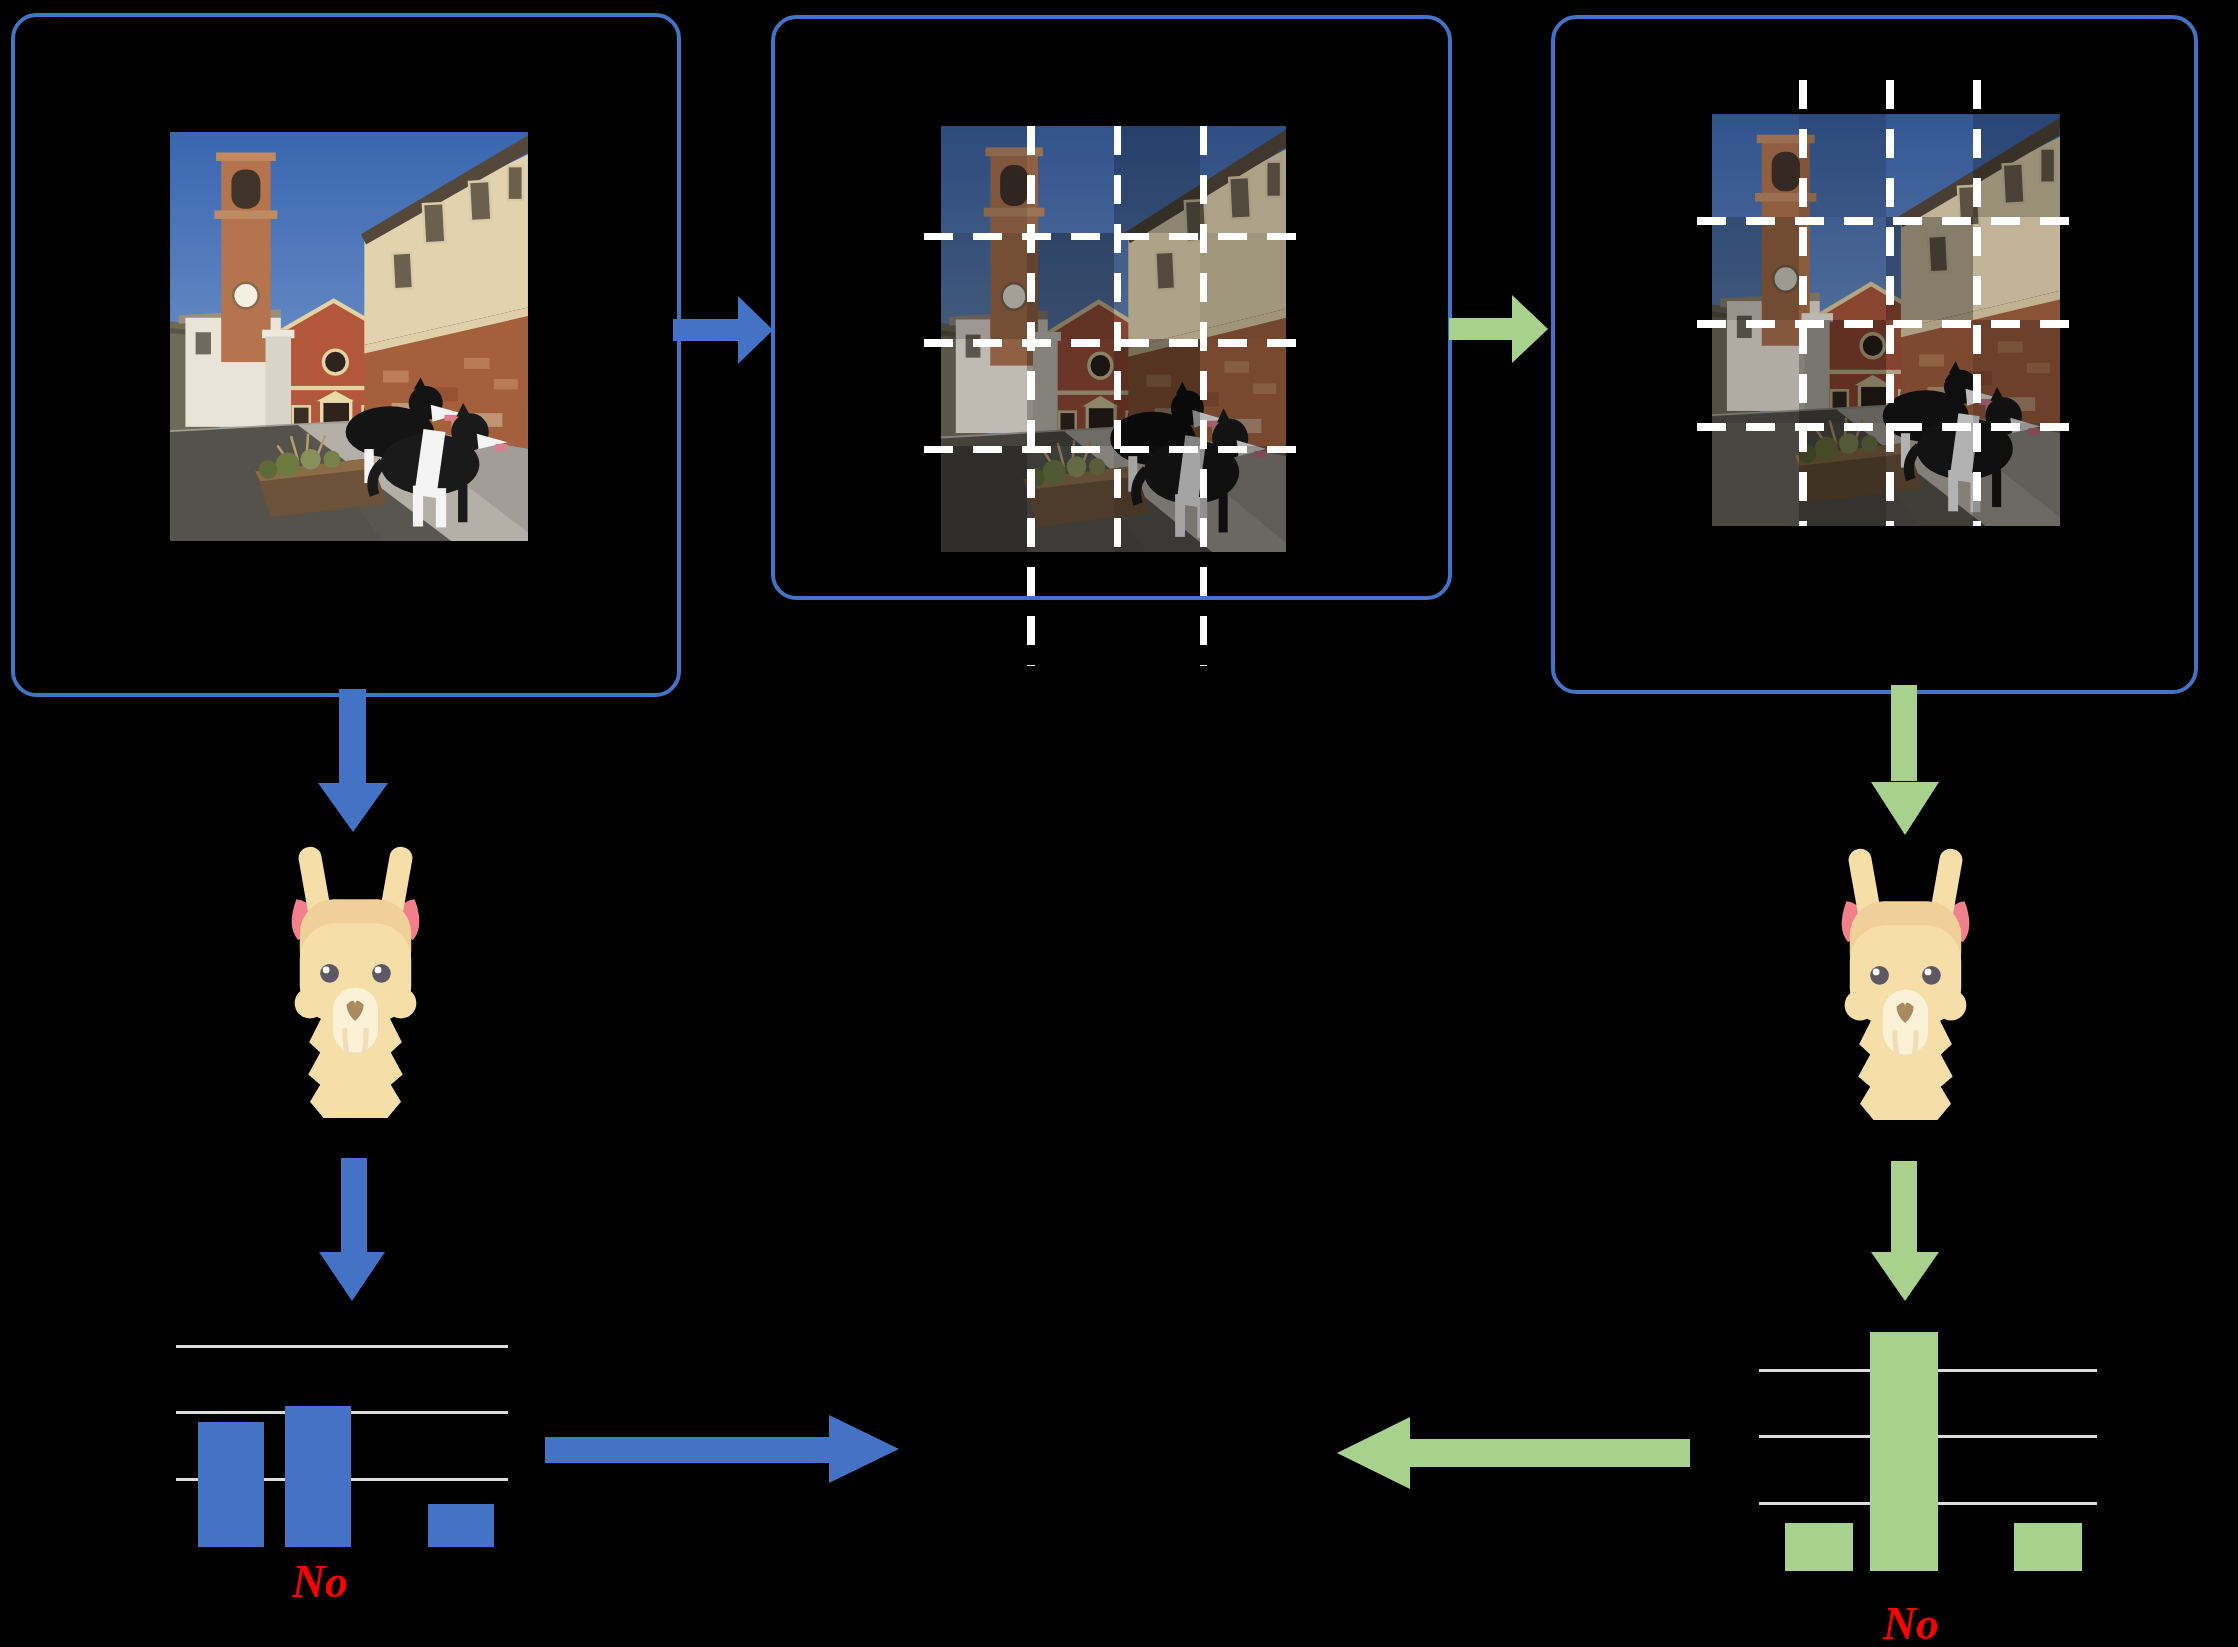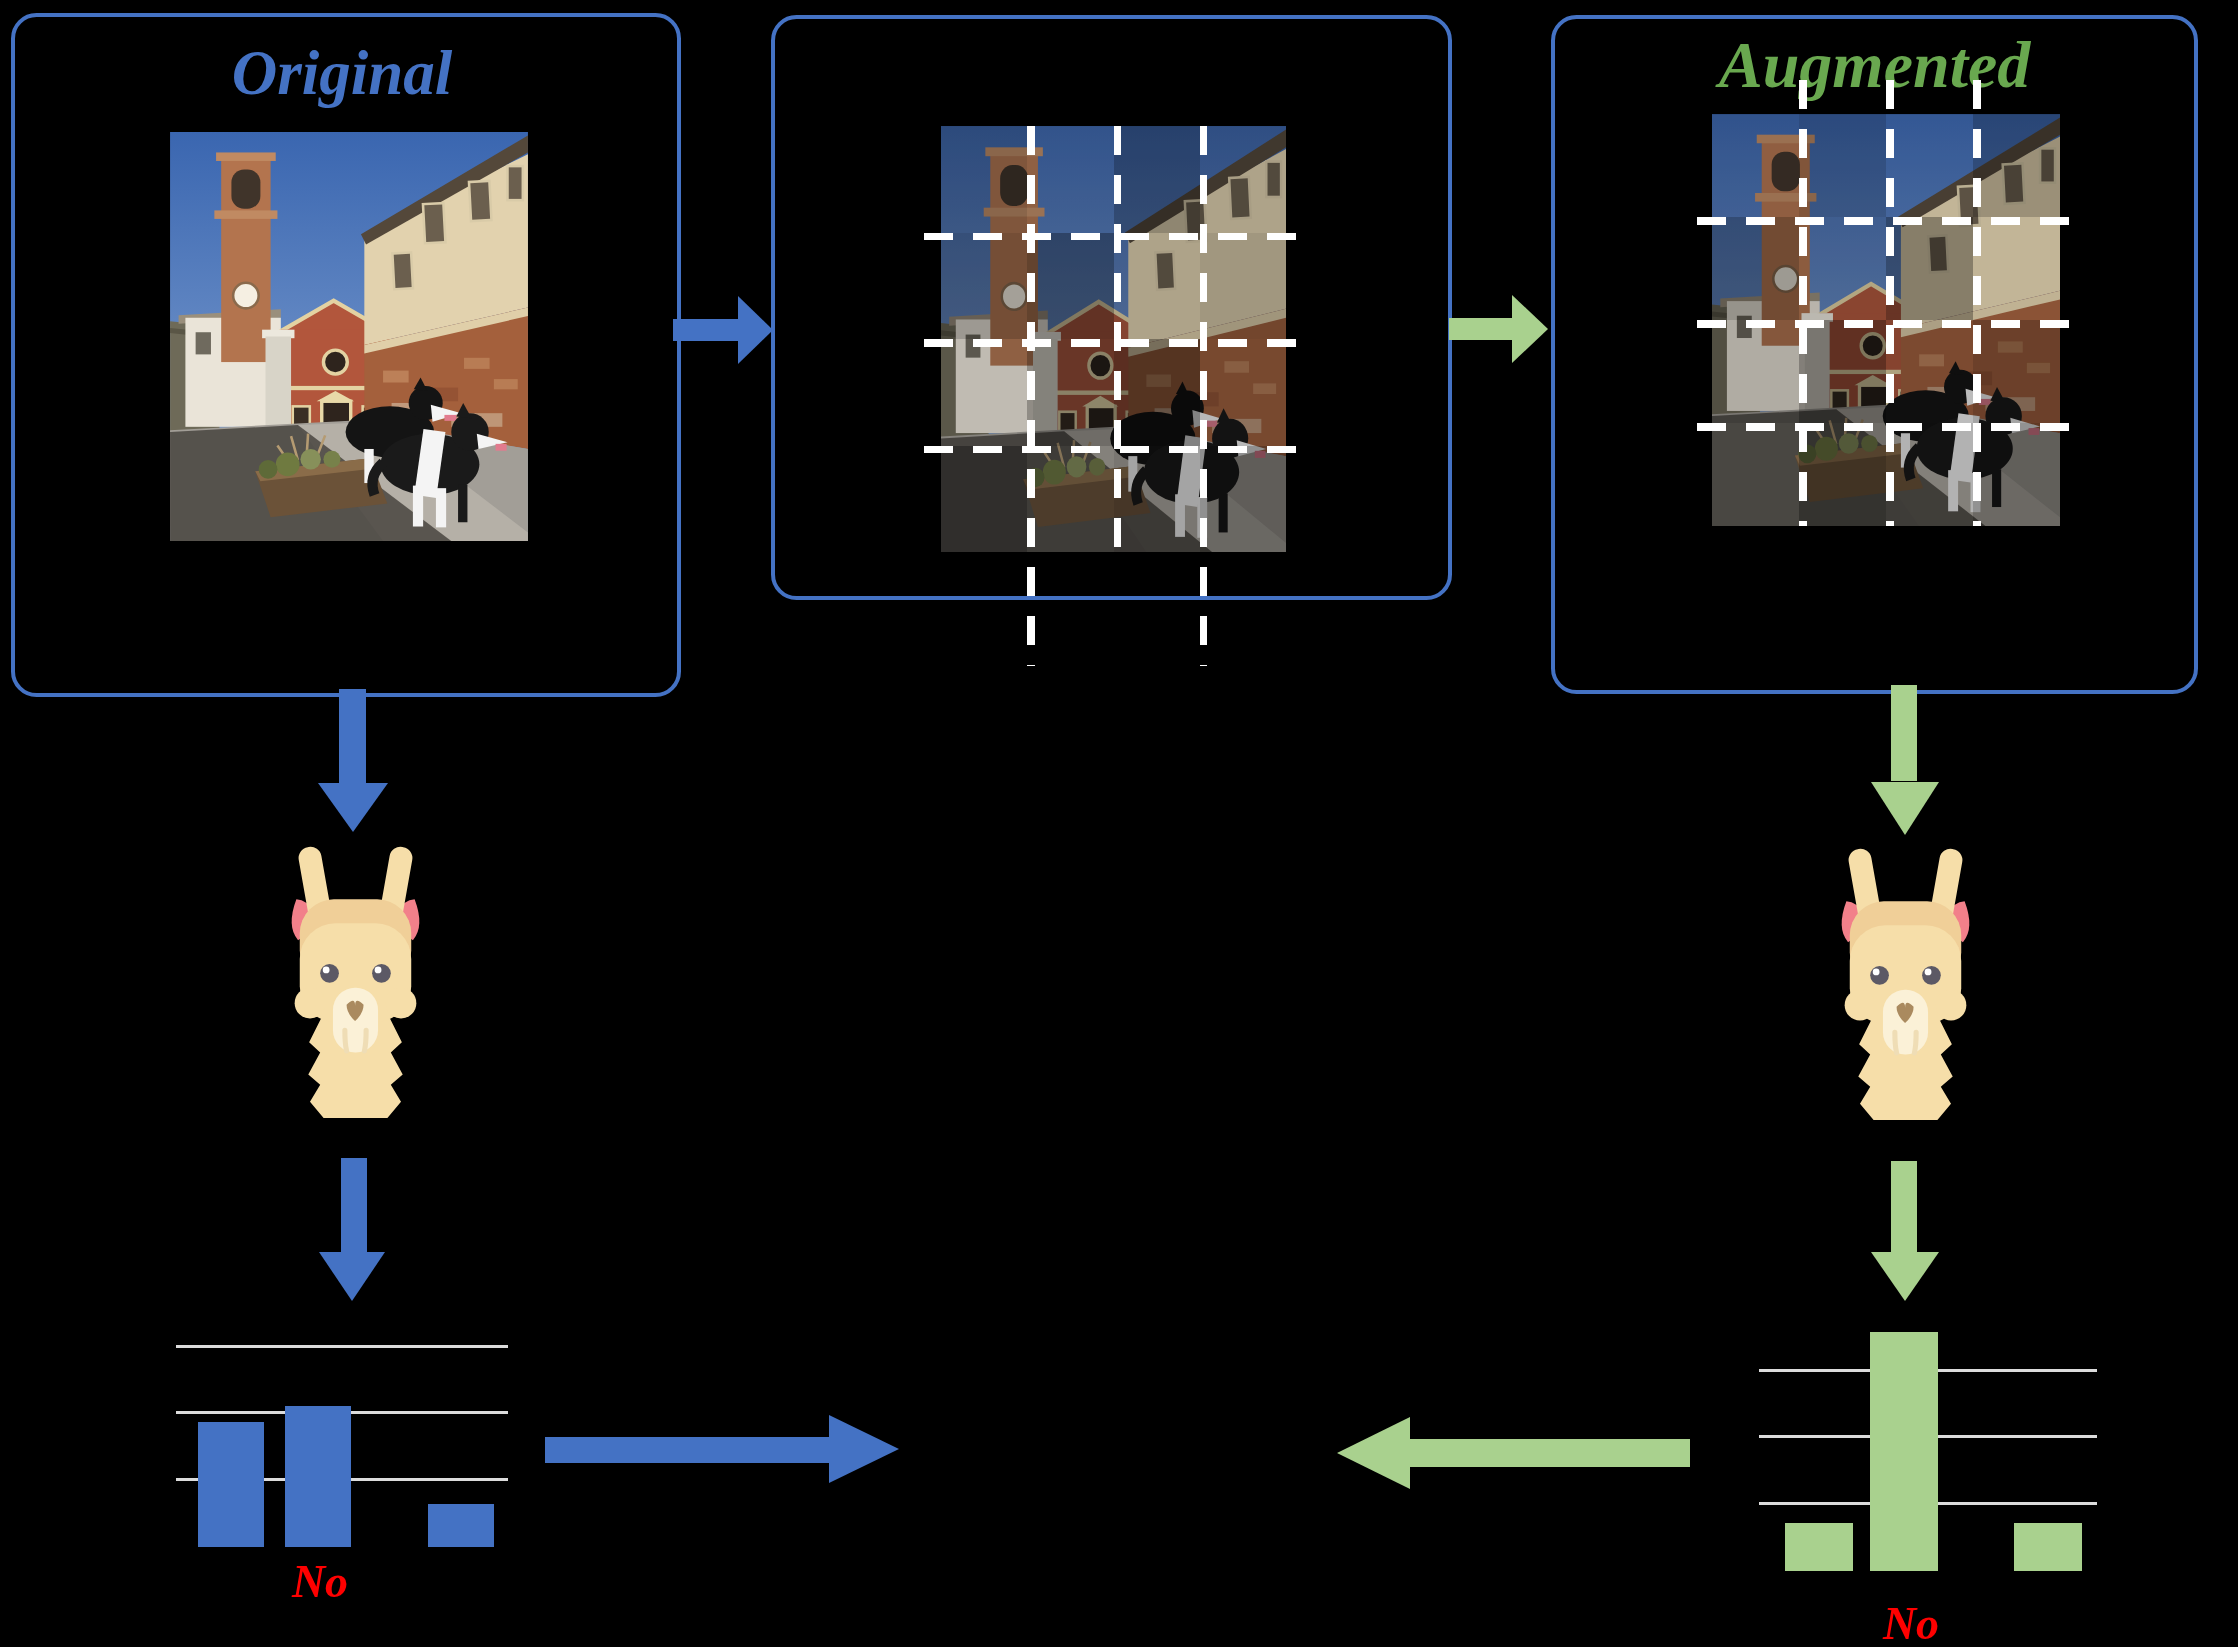--- a/index.html
+++ b/index.html
@@ -146,22 +146,20 @@
     </symbol>
   </defs>
 </svg>
 
 <div class="canvas">
 
   <div class="panel" style="left:11px;top:12.8px;width:662px;height:676px;"></div>
   <div class="panel" style="left:771px;top:14.5px;width:673px;height:577px;"></div>
   <div class="panel" style="left:1551px;top:14.5px;width:639px;height:671px;"></div>
 
-  <div class="panel-title" id="title-original">Original</div>
-  <div class="panel-title" id="title-augmented">Augmented</div>
 
   <div class="photo" style="left:170px;top:132px;width:358px;height:409px;">
     <svg class="scene" viewBox="0 0 420 480" width="358" height="409">
         <use href="#scene-sym"></use>
       </svg>
   </div>
 
   <div class="photo dim85" style="left:941px;top:126px;width:345px;height:426px;">
     <svg class="scene" viewBox="0 0 405 500" width="345" height="426">
         <use href="#scene-sym"></use>

